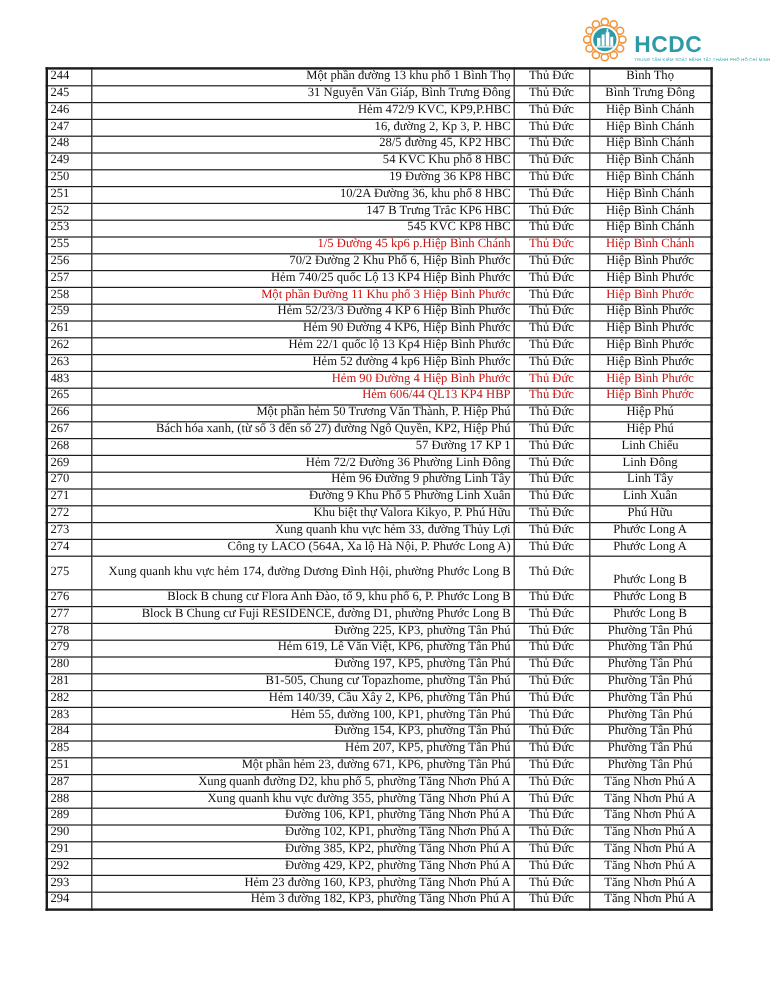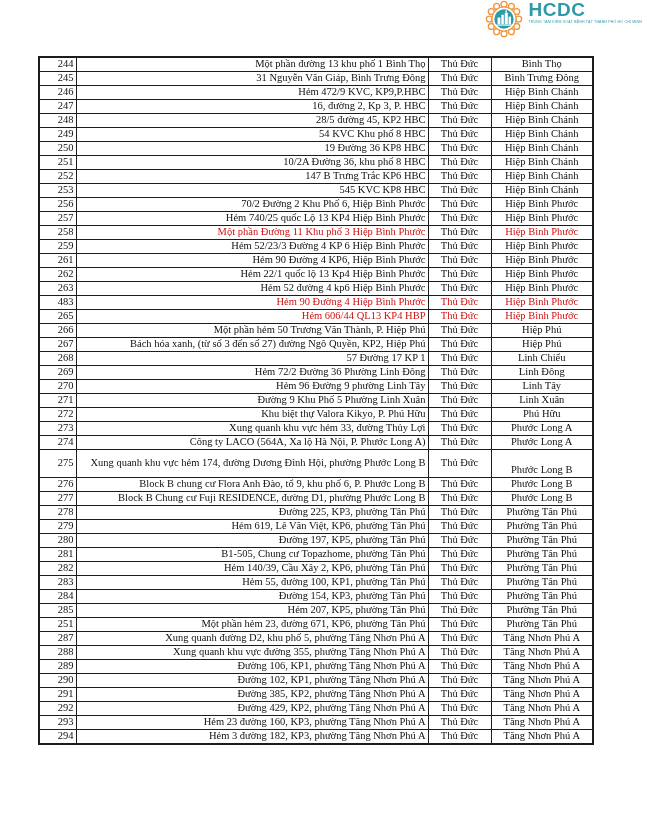--- a/index.html
+++ b/index.html
@@ -3,21 +3,21 @@
 <meta charset="utf-8">
 <style>
   html,body{margin:0;padding:0;}
   body{
     width:650px;height:840px;background:#ffffff;position:relative;
     font-family:"Liberation Serif", serif; color:#111;
   }
   .page{position:absolute;inset:0;background:#fff;}
 
   
-  .logo{position:absolute;top:0;right:8px;display:flex;align-items:flex-start;gap:5px;}
+  .logo{position:absolute;top:14px;right:8px;display:flex;align-items:flex-end;gap:5px;}
   .logo-badge{width:38px;height:38px;display:block;}
   .logo-text{display:flex;flex-direction:column;line-height:1;}
   .logo-title{
     font-family:"Liberation Sans", sans-serif;font-weight:bold;
     font-size:19px;color:#2E9AA8;letter-spacing:.5px;
   }
   .logo-tagline{
     font-family:"Liberation Sans", sans-serif;font-size:3.5px;color:#2E9AA8;
     margin-top:1.5px;white-space:nowrap;letter-spacing:.2px;
   }
@@ -29,21 +29,21 @@
     border:2px solid #1c1c1c;
   }
   table.addr td{
     border:1px solid #1c1c1c;
     font-size:10.5px;line-height:12.5px;
     padding:0 2px;height:13px;overflow:hidden;
     vertical-align:middle;
   }
   table.addr tr{height:14px;}
   table.addr tr.tall{height:28px;}
-  .c-no{text-align:right;}
+  .c-no{text-align:left;}
   .c-address{text-align:right;padding-left:3px !important;}
   .c-district,.c-ward{text-align:center;}
   .red{color:#CC1111;}
   tr.tall .c-ward{vertical-align:bottom;padding-bottom:1px;}
 </style>
 </head>
 <body>
 
 <div class="page">
 
@@ -154,20 +154,26 @@
     </tr>
 
     <tr>
       <td class="c-no">253</td>
       <td class="c-address">545 KVC KP8 HBC</td>
       <td class="c-district">Thủ Đức</td>
       <td class="c-ward">Hiệp Bình Chánh</td>
     </tr>
 
 
+    <tr>
+      <td class="c-no">255</td>
+      <td class="c-address red">1/5 Đường 45 kp6 p.Hiệp Bình Chánh</td>
+      <td class="c-district red">Thủ Đức</td>
+      <td class="c-ward red">Hiệp Bình Chánh</td>
+    </tr>
 
     <tr>
       <td class="c-no">256</td>
       <td class="c-address">70/2 Đường 2 Khu Phố 6, Hiệp Bình Phước</td>
       <td class="c-district">Thủ Đức</td>
       <td class="c-ward">Hiệp Bình Phước</td>
     </tr>
 
     <tr>
       <td class="c-no">257</td>

